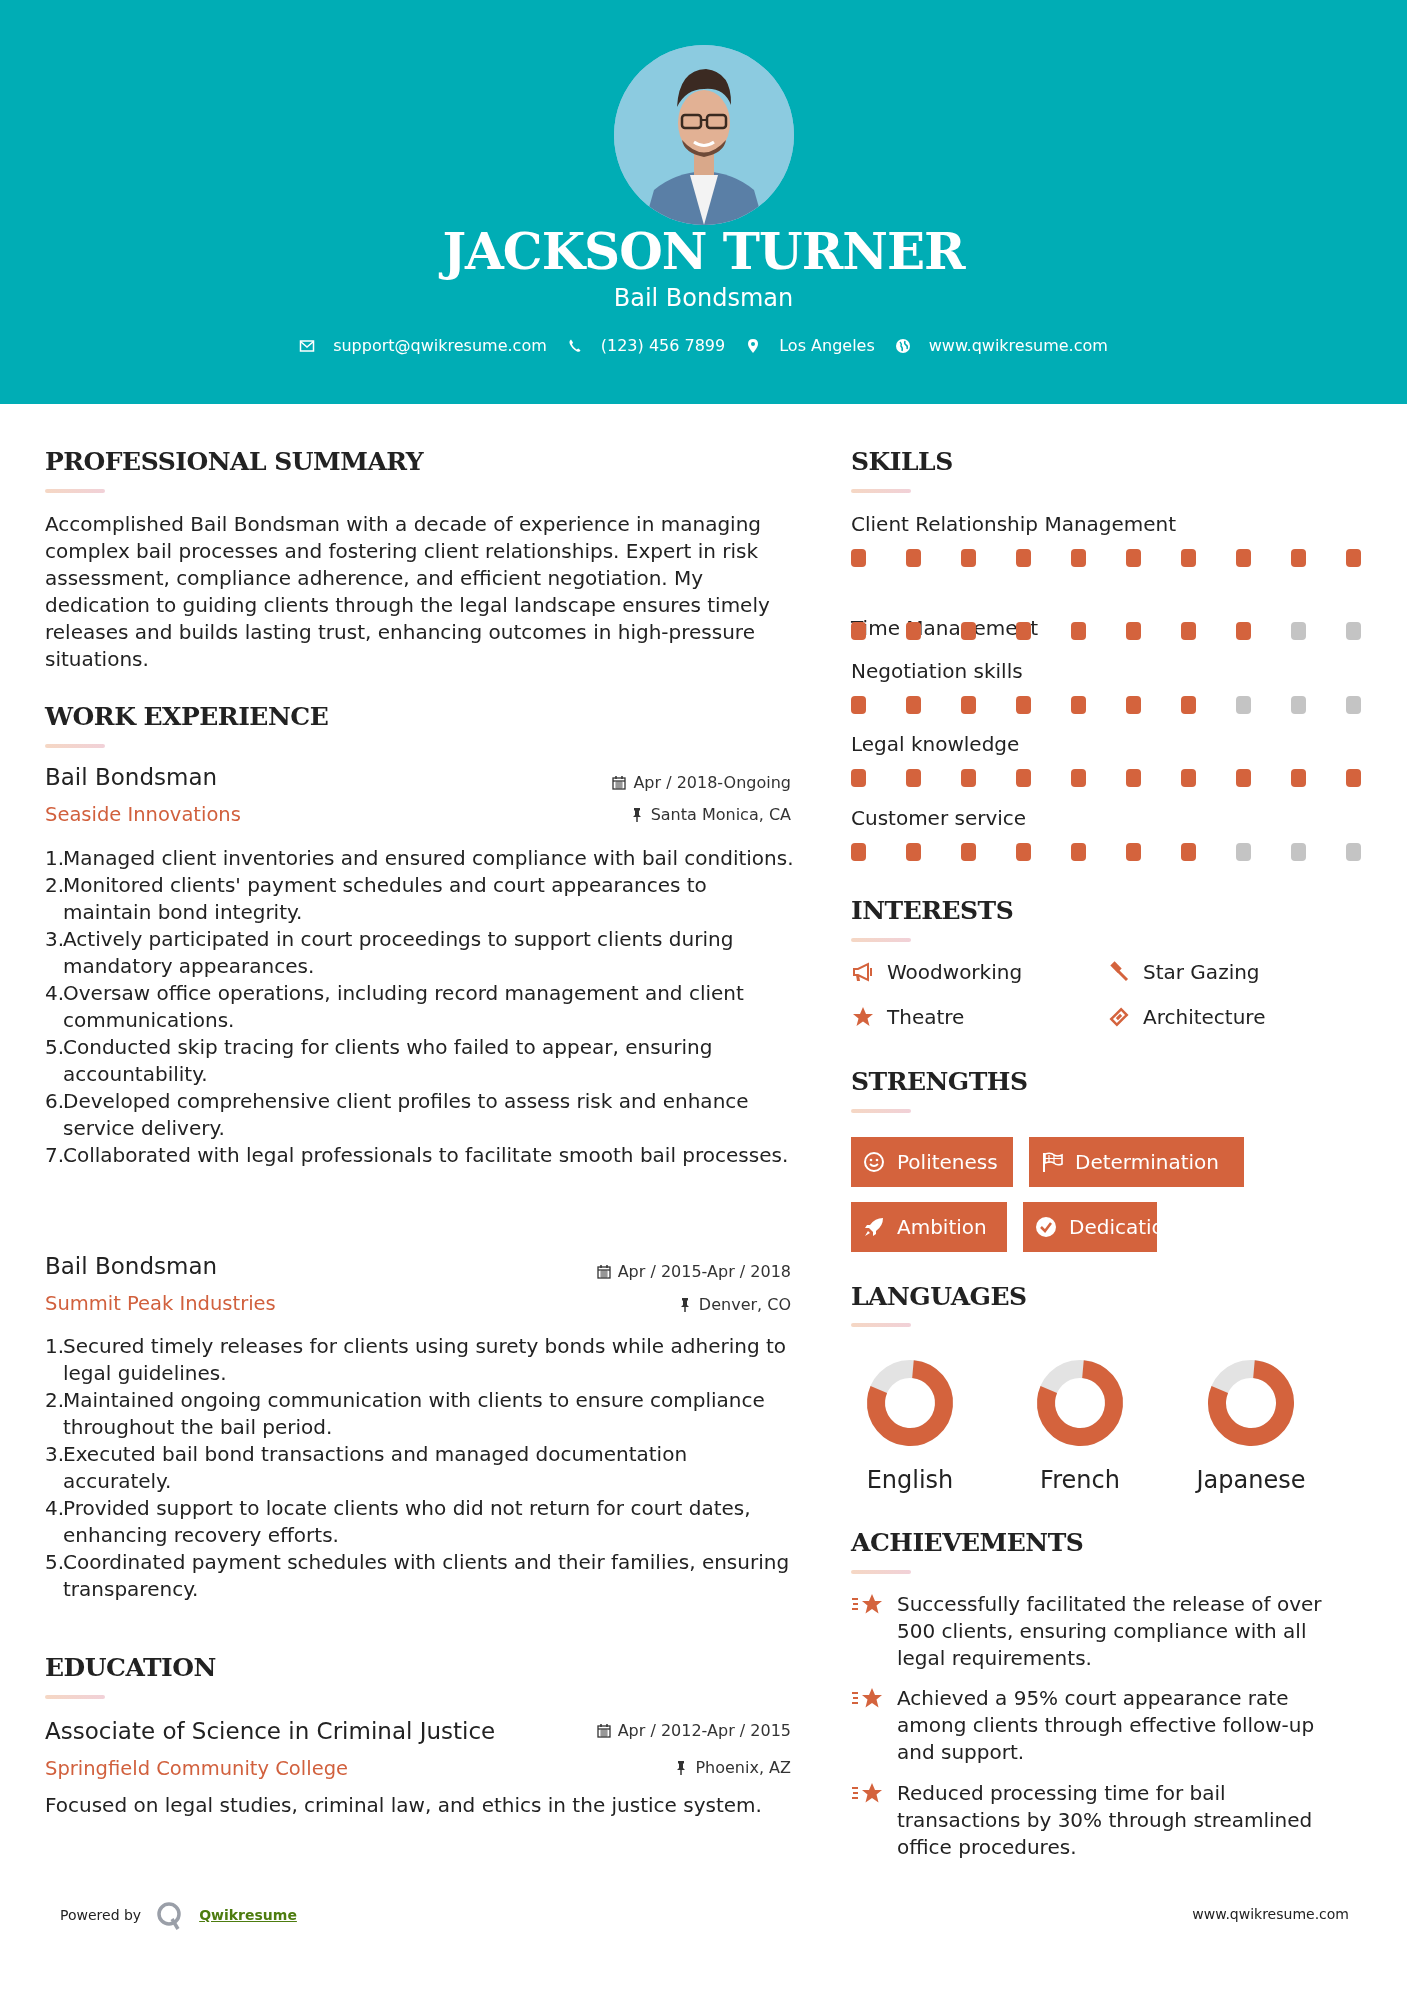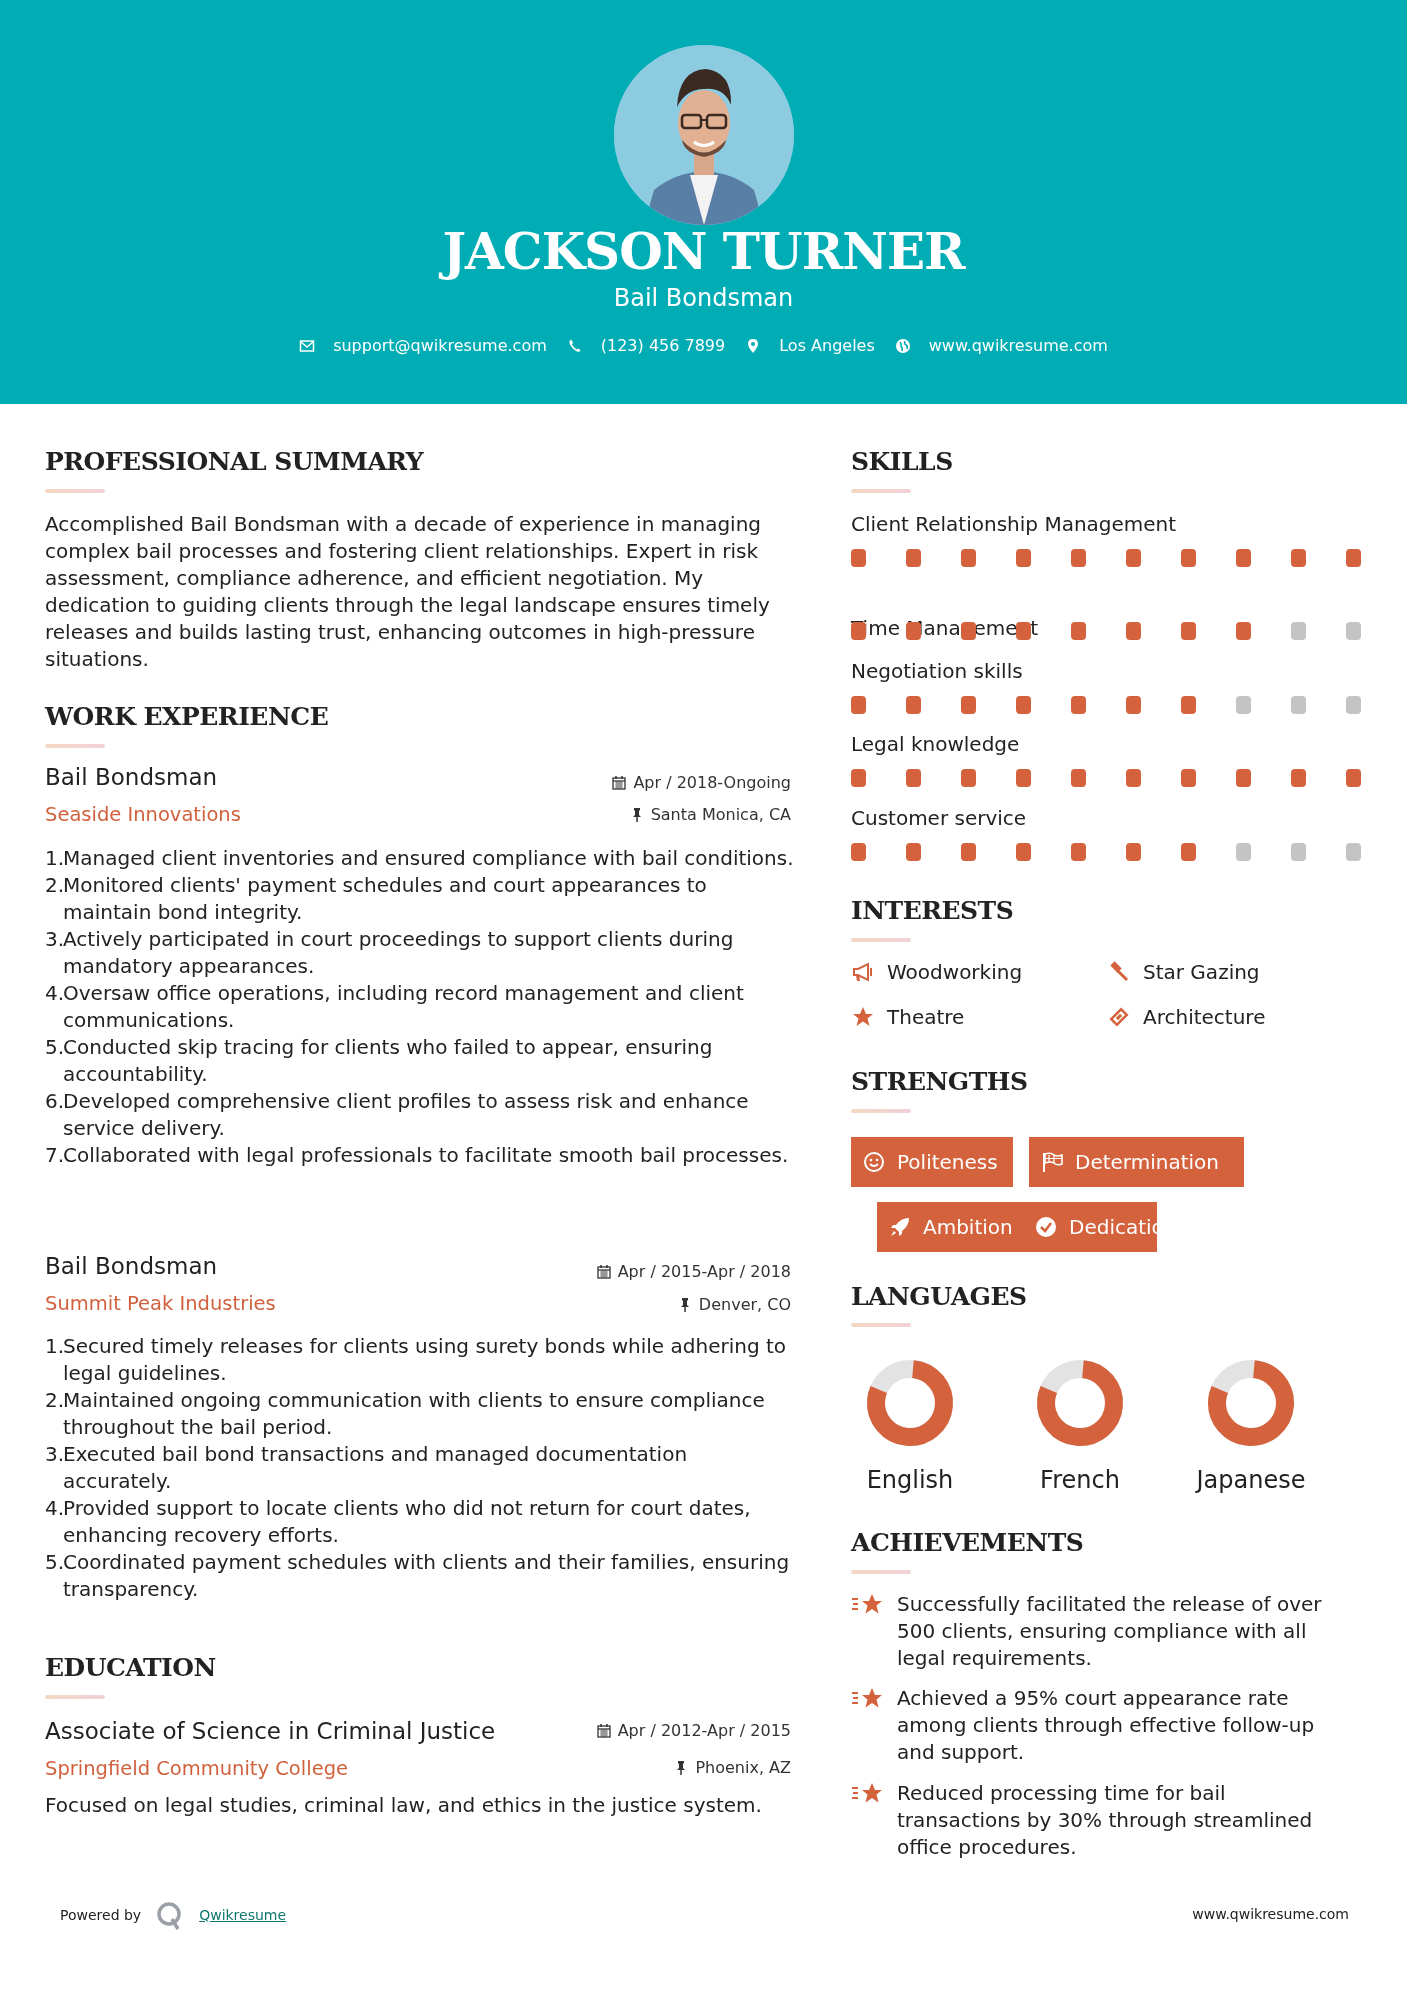--- a/index.html
+++ b/index.html
@@ -46,21 +46,21 @@
   .lang { position: absolute; width: 120px; text-align: center; }
   .lang svg { width: 90px; height: 90px; display: block; margin: 0 auto; }
   .lang-name { margin-top: 18px; font-size: 24px; color: #222; }
 
   .ach { position: absolute; left: 851px; width: 500px; display: flex; font-size: 20px; line-height: 27px; color: #222; }
   .ach .ic { width: 34px; height: 30px; margin-right: 12px; flex: none; }
   .ach .ic svg { width: 34px; height: 30px; }
 
   .footer-left { position: absolute; left: 60px; top: 1900px; display: flex; align-items: center; font-size: 14px; color: #222; }
   .footer-left .q { width: 30px; height: 30px; margin: 0 14px 0 14px; }
-  .footer-left a { color: #0f766e; text-decoration: underline; font-size: 14px; }
+  .footer-left a { color: #4d7c0f; text-decoration: underline; font-size: 14px; font-weight: bold; }
   .footer-right { position: absolute; right: 58px; top: 1906px; font-size: 14px; color: #222; }
 </style>
 </head>
 <body>
 
 <div class="header">
   <div class="photo">
     <svg viewBox="0 0 180 180">
       <rect width="180" height="180" fill="#8ccbe0"></rect>
       <path d="M30 180 L40 145 Q60 128 90 126 Q120 128 140 145 L150 180 Z" fill="#5a7fa6"></path>
@@ -328,21 +328,21 @@
 <div class="badge" style="left:1029px; top:1137px; width:215px;">
   <span class="ic">
     <svg viewBox="0 0 22 22">
         <line x1="3" y1="2" x2="3" y2="21" stroke="#fff" stroke-width="2"></line>
         <path d="M4 3 Q10 1 13 4 Q16 6 21 4 V13 Q16 15 13 12 Q10 10 4 12 Z" fill="none" stroke="#fff" stroke-width="1.6"></path>
         <path d="M8 4v8M13 4v8M4 7.5h17" stroke="#fff" stroke-width="1.2"></path>
       </svg>
   </span>
   <span>Determination</span>
 </div>
-<div class="badge" style="left:877px; top:1202px; width:156px;">
+<div class="badge" style="left:851px; top:1202px; width:156px;">
   <span class="ic">
     <svg viewBox="0 0 22 22">
         <path d="M20 2 Q12 2 7 9 L4 9 L2 12 L6 12 L10 16 L10 20 L13 18 L13 15 Q20 10 20 2 Z" fill="#fff"></path>
         <path d="M5 15 L2 20 L7 17 Z" fill="#fff"></path>
       </svg>
   </span>
   <span>Ambition</span>
 </div>
 <div class="badge" style="left:1023px; top:1202px; width:134px;">
   <span class="ic">

